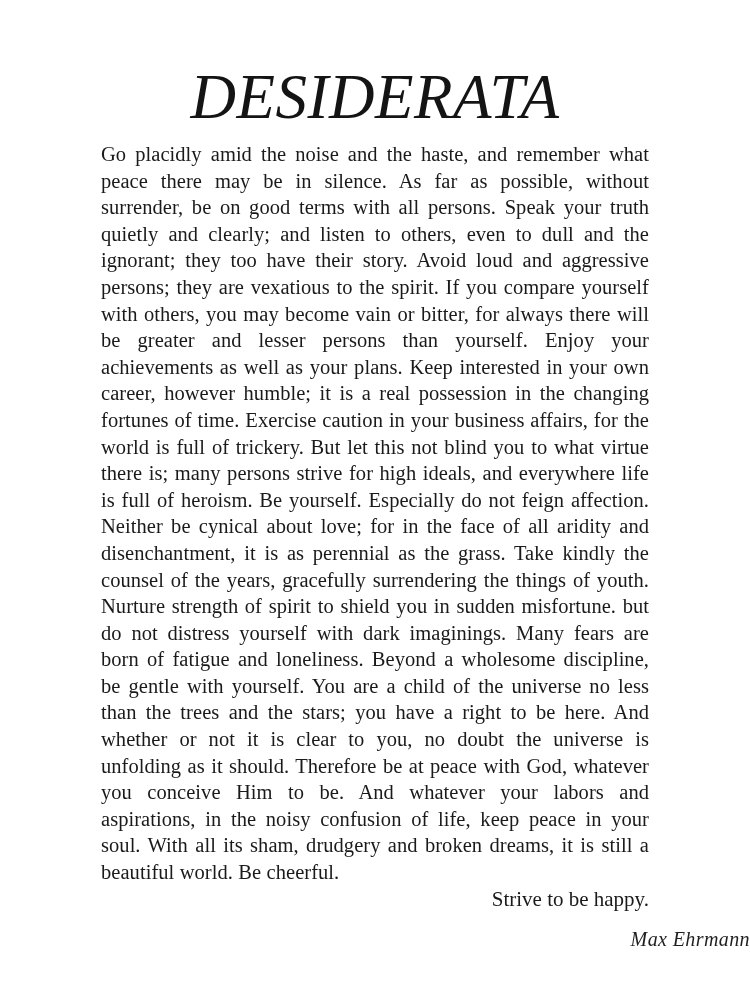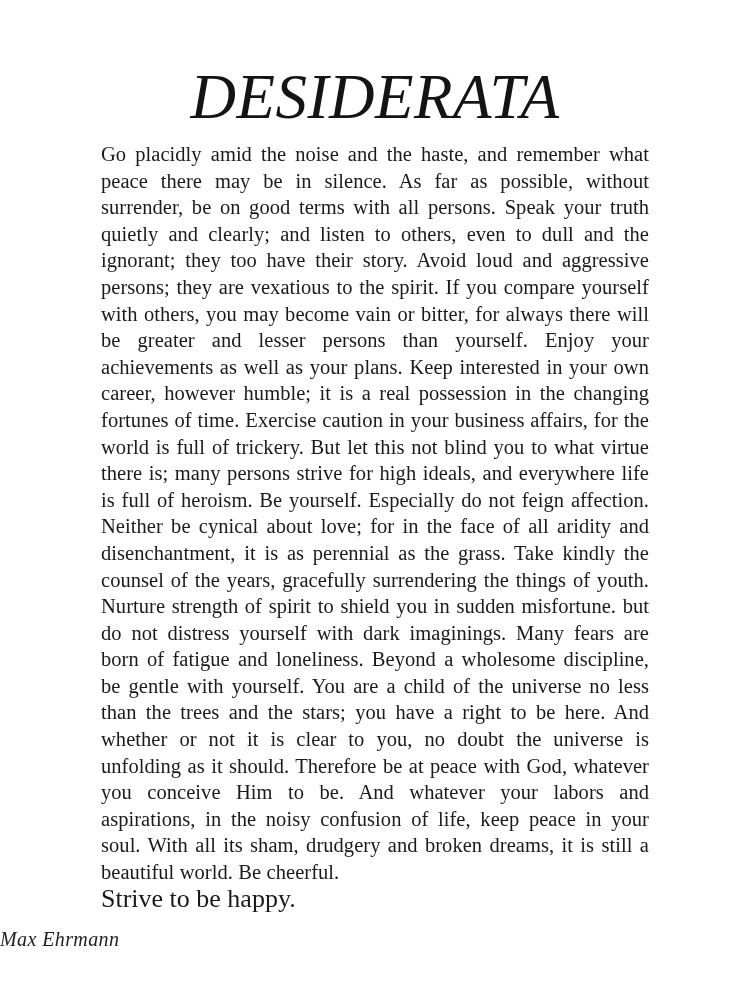--- a/index.html
+++ b/index.html
@@ -56,33 +56,33 @@
     margin: 0;
     text-align: justify;
   }
 
   
   #closing-line {
     position: absolute;
     left: 101px;
     width: 548px;
     top: 886px;
-    text-align: left;
-    font-size: 26px;
+    text-align: right;
+    font-size: 21px;
     line-height: 26.6px;
     color: #1a1a1a;
   }
 
   
   #attribution {
     position: absolute;
     left: 0;
     right: 0;
     top: 928px;
-    text-align: left;
+    text-align: right;
     font-style: italic;
     font-weight: 400;
     font-size: 20px;
     letter-spacing: 0.4px;
     color: #1f1f1f;
   }
 </style>
 </head>
 <body>
 

